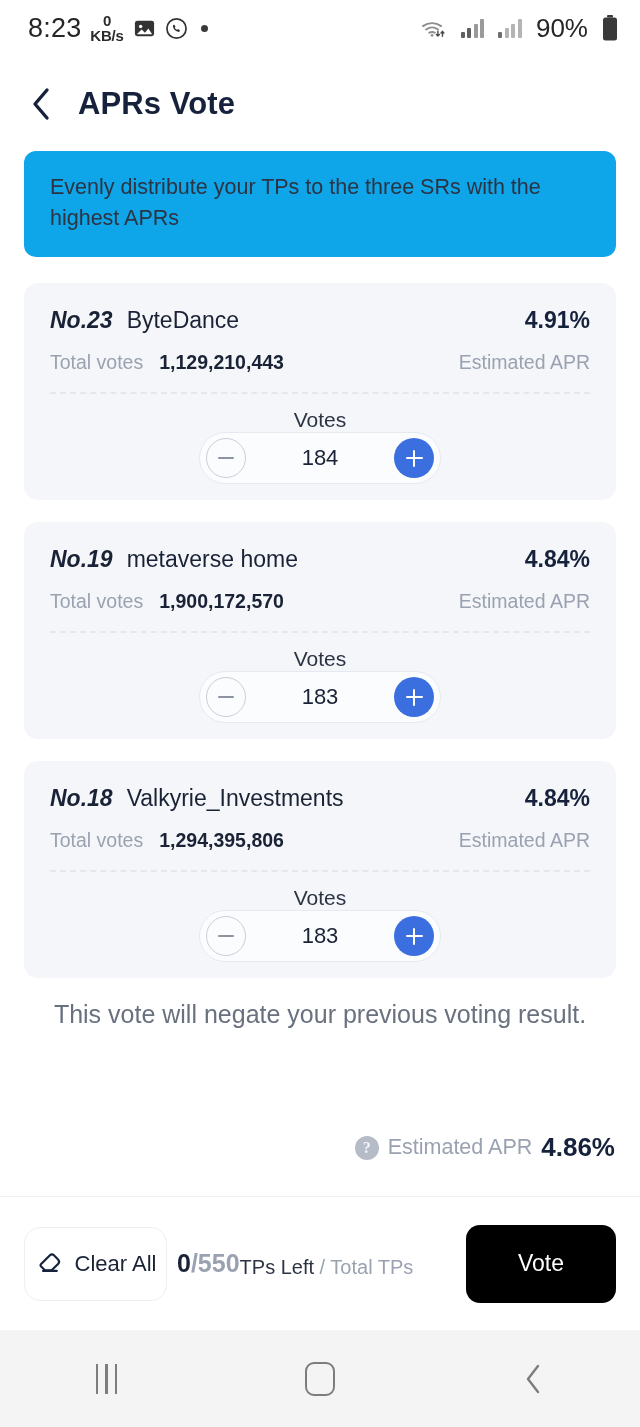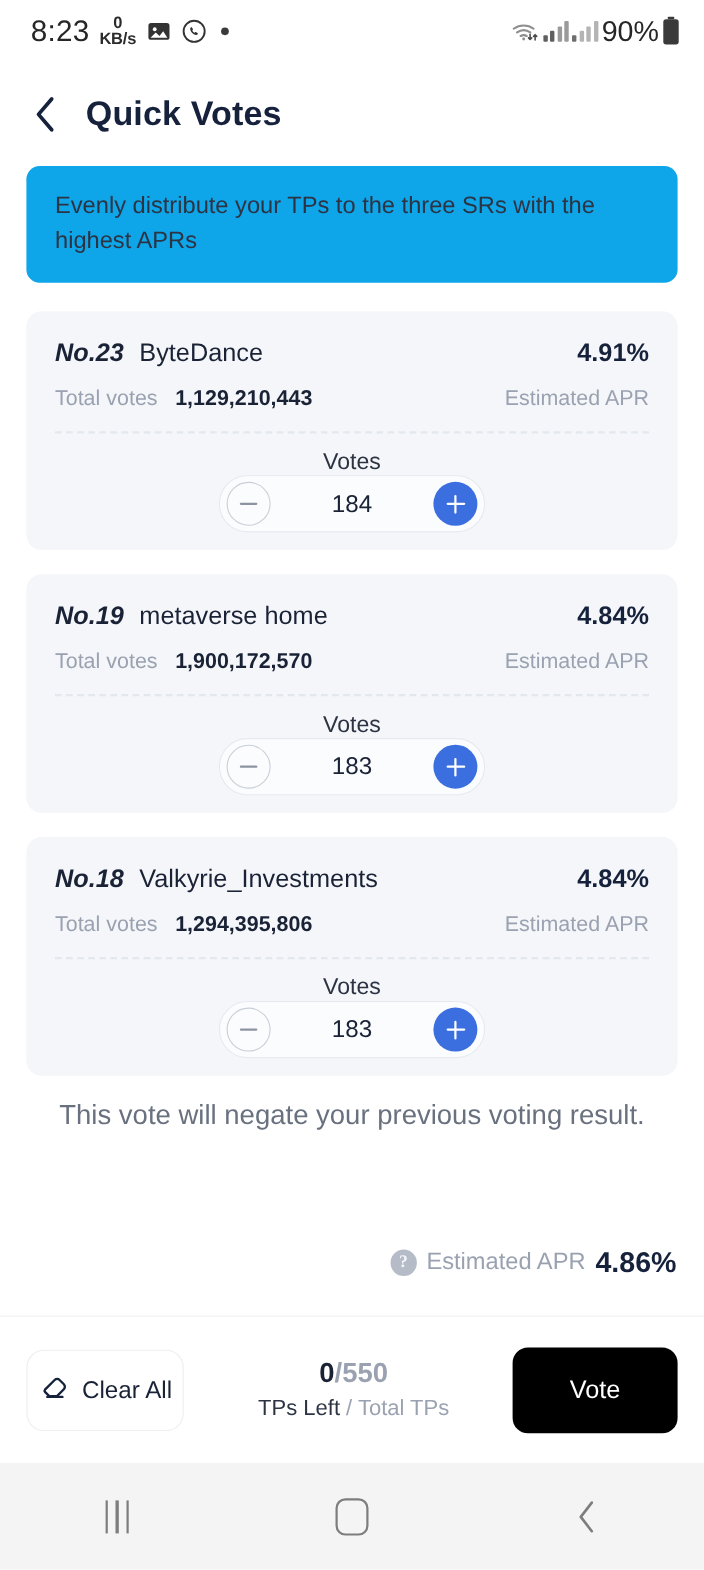--- a/index.html
+++ b/index.html
@@ -19,21 +19,21 @@
     padding: 0 22px 0 28px;
     color: #2b2b2b;
   }
   .sb-left { display: flex; align-items: center; gap: 9px; }
   .sb-time { font-size: 27px; letter-spacing: .2px; color: #262626; }
   .sb-netspeed { display: flex; flex-direction: column; align-items: center; line-height: 1; }
   .sb-netspeed .n { font-size: 15px; font-weight: 600; }
   .sb-netspeed .u { font-size: 15px; font-weight: 700; letter-spacing: -.2px; }
   .sb-icon { display: flex; align-items: center; }
   .sb-dot { width: 7px; height: 7px; border-radius: 50%; background: #3a3a3a; margin-left: 4px; }
-  .sb-right { display: flex; align-items: center; gap: 3px; }
+  .sb-right { display: flex; align-items: center; gap: 14px; }
   .sb-batt-text { font-size: 26px; color: #262626; letter-spacing: 0px; }
 
   .bars { display: flex; align-items: flex-end; gap: 2.5px; height: 19px; }
   .bars i { display: block; width: 4px; background: #9a9a9a; border-radius: 1px; }
   .bars i.b1 { height: 6px; }
   .bars i.b2 { height: 10px; }
   .bars i.b3 { height: 14px; }
   .bars i.b4 { height: 19px; }
   .bars.dim i { background: #b4b4b4; }
   .bars.dim i.b1 { background: #6e6e6e; }
@@ -165,21 +165,21 @@
     width: 143px; height: 74px;
     border: 1.5px solid #edeef1;
     border-radius: 16px;
     background: #ffffff;
     display: flex; align-items: center; justify-content: center; gap: 10px;
   }
   .clear-all-label { font-size: 22px; color: #1a2236; }
 
   .tps-block {
     flex: 1 1 auto;
-    display: flex; flex-direction: column; align-items: center;
+    display: flex; align-items: center;
     margin-left: 10px;
   }
   .tps-nums { font-size: 25px; line-height: 1.1; }
   .tps-nums .cur { font-weight: bold; color: #1a2236; }
   .tps-nums .tot { color: #9aa2b1; font-weight: bold; }
   .tps-caption { font-size: 20px; margin-top: 7px; }
   .tps-caption .a { color: #2c3444; }
   .tps-caption .b { color: #9aa2b1; }
 
   .vote-btn {
@@ -259,21 +259,21 @@
     </span>
   </div>
 </div>
 
 <div class="header">
   <div class="back-chevron">
     <svg width="22" height="34" viewBox="0 0 22 34">
         <path d="M17 3L5 17l12 14" fill="none" stroke="#16213c" stroke-width="3.4" stroke-linecap="round" stroke-linejoin="round"></path>
       </svg>
   </div>
-  <div class="page-title">Quick Votes</div>
+  <div class="page-title">APRs Vote</div>
 </div>
 
 <div class="banner">
   <div class="banner-text">Evenly distribute your TPs to the three SRs with the highest APRs</div>
 </div>
 
 <div class="cards">
 
   <div class="card">
     <div class="card-row-top">

